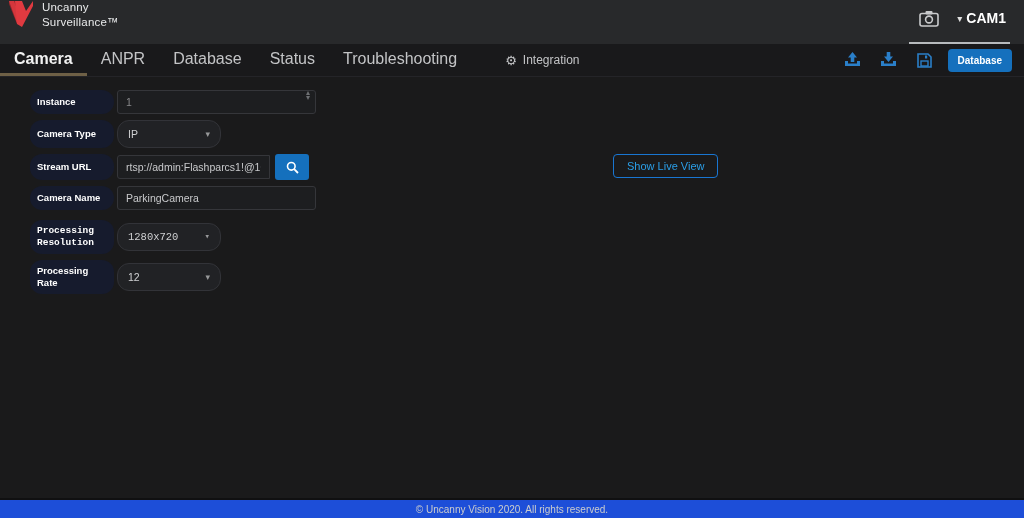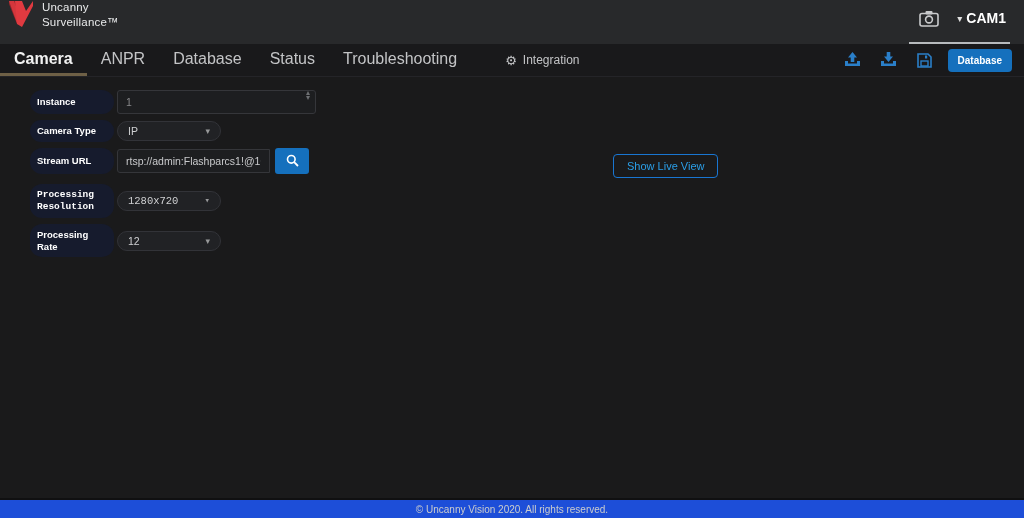--- a/index.html
+++ b/index.html
@@ -56,21 +56,21 @@
     font-family:"Liberation Sans","DejaVu Sans",sans-serif;
   }
   .tin.w-wide { width:199px; }
   .tin.w-url { width:153px; border-radius:3px 0 0 3px; }
   .tin.disabled { color:#88898b; }
   .num-wrap { position:relative; }
   .spinner { position:absolute; right:6px; top:1px; display:flex; flex-direction:column;
     line-height:.62; color:#6d6f72; font-size:8px; cursor:pointer; }
 
   .sel {
-    width:104px; height:20px; background:#212225; border:1px solid #323338; border-radius:12px;
+    width:104px; height:28px; background:#212225; border:1px solid #323338; border-radius:12px;
     display:flex; align-items:center; justify-content:space-between; padding:0 10px;
     font-size:10.5px; color:#cfd0d2; cursor:pointer;
   }
   .sel .sel-caret { color:#97989a; font-size:9px; }
 
   .search-btn { width:34px; height:26px; background:#1570bd; border:none; border-radius:3px;
     margin-left:5px; display:flex; align-items:center; justify-content:center; cursor:pointer; }
 
   .live-btn { position:absolute; left:613px; top:77px; background:transparent;
     border:1px solid #1976d2; border-radius:4px; color:#2b9fe8; font-size:11px; font-weight:400;
@@ -173,20 +173,26 @@
         <input class="tin w-url" value="rtsp://admin:Flashparcs1!@10.249.137.2:554" style="">
         <button class="search-btn">
           <svg width="13" height="13" viewBox="0 0 13 13">
             <circle cx="5.3" cy="5.3" r="3.8" fill="none" stroke="#ffffff" stroke-width="1.6"></circle>
             <line x1="8.2" y1="8.2" x2="12" y2="12" stroke="#ffffff" stroke-width="1.8"></line>
           </svg>
         </button>
       </div>
     </div>
 
+    <div class="frow">
+      <div class="chip">Camera Name</div>
+      <div class="ctrl">
+        <input class="tin w-wide" value="ParkingCamera" style="">
+      </div>
+    </div>
 
     <div class="frow" style="margin-top:10px;font-family:Liberation Mono, monospace;">
       <div class="chip">Processing Resolution</div>
       <div class="ctrl">
         <div class="sel">
           <span>1280x720</span>
           <span class="sel-caret">▾</span>
         </div>
       </div>
     </div>

